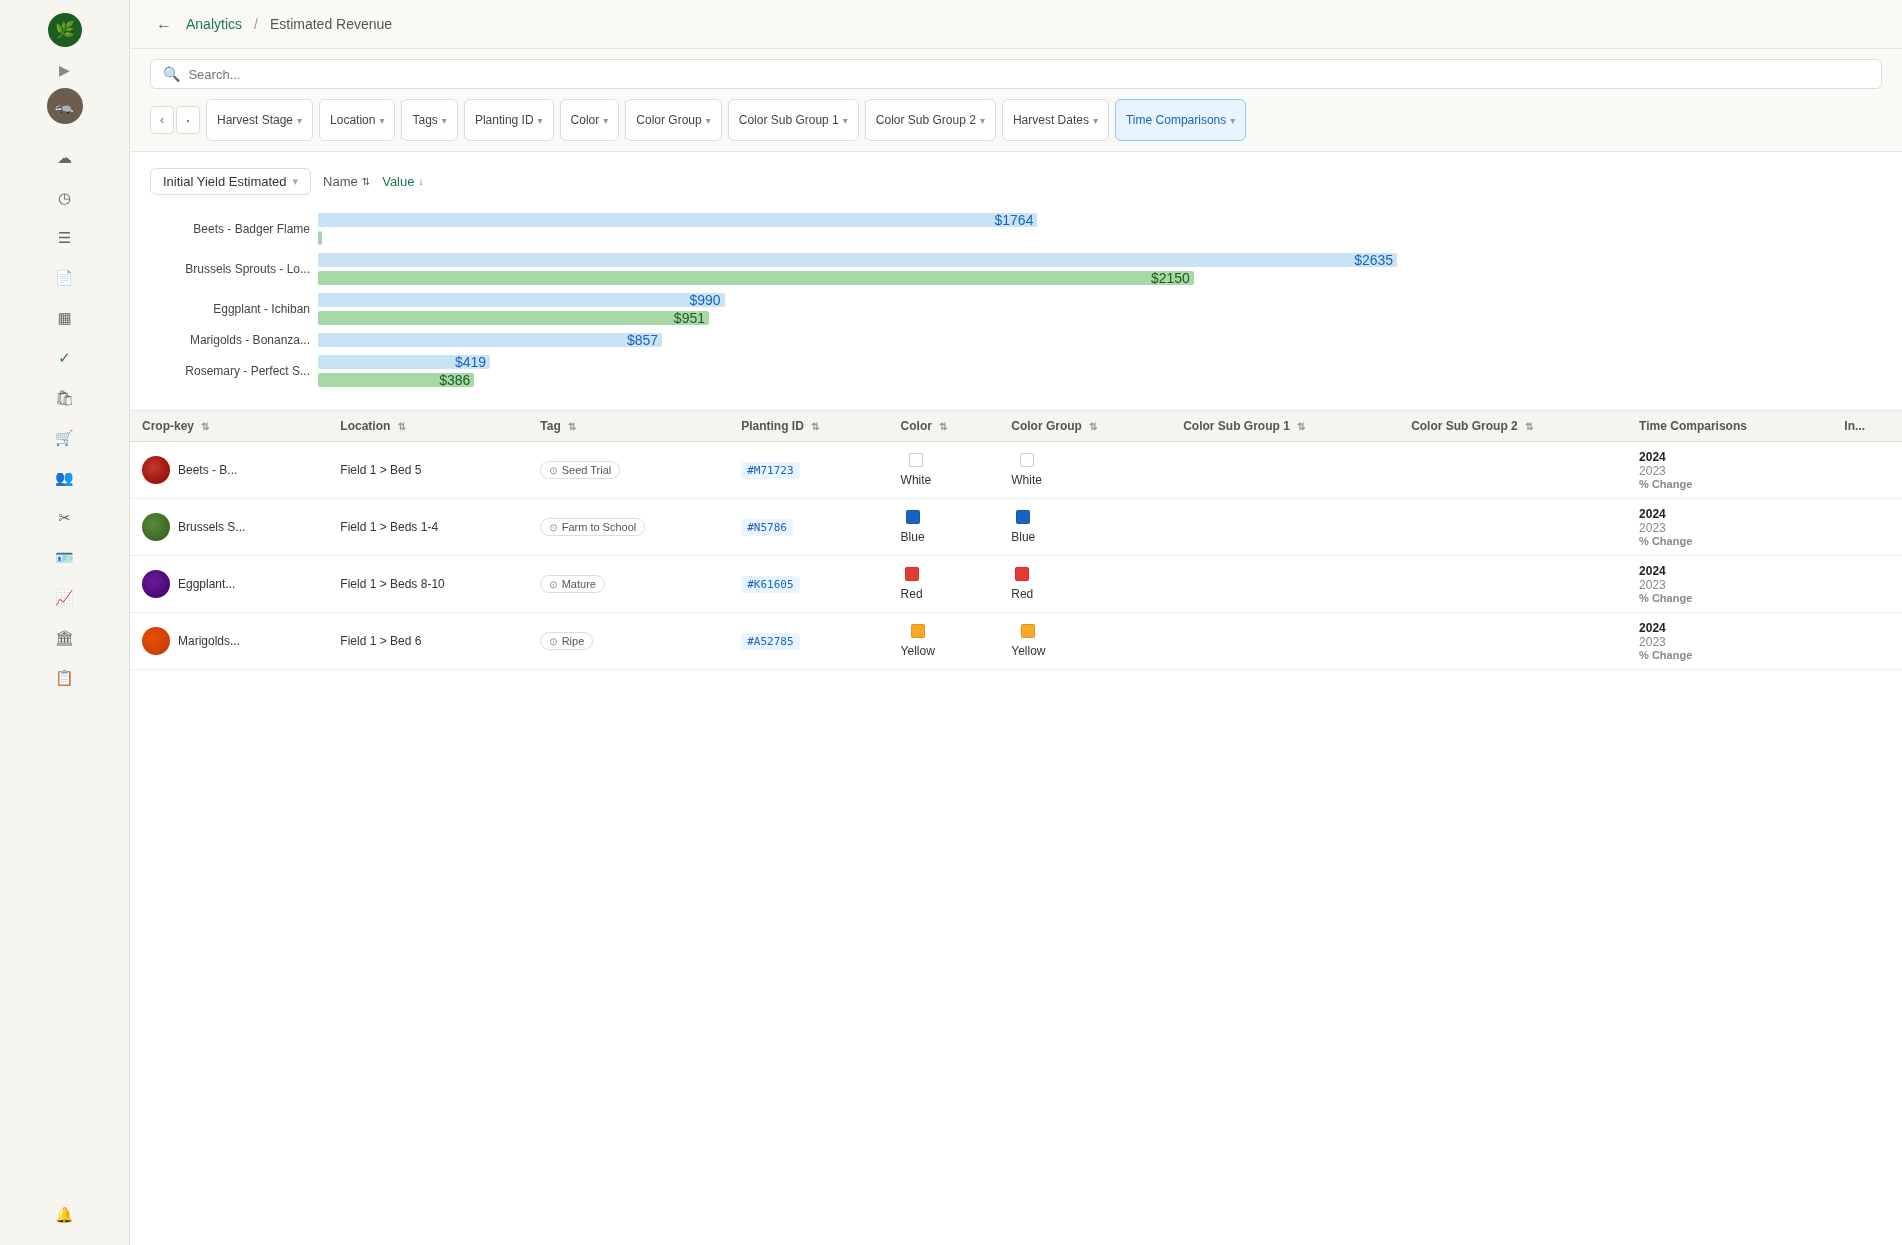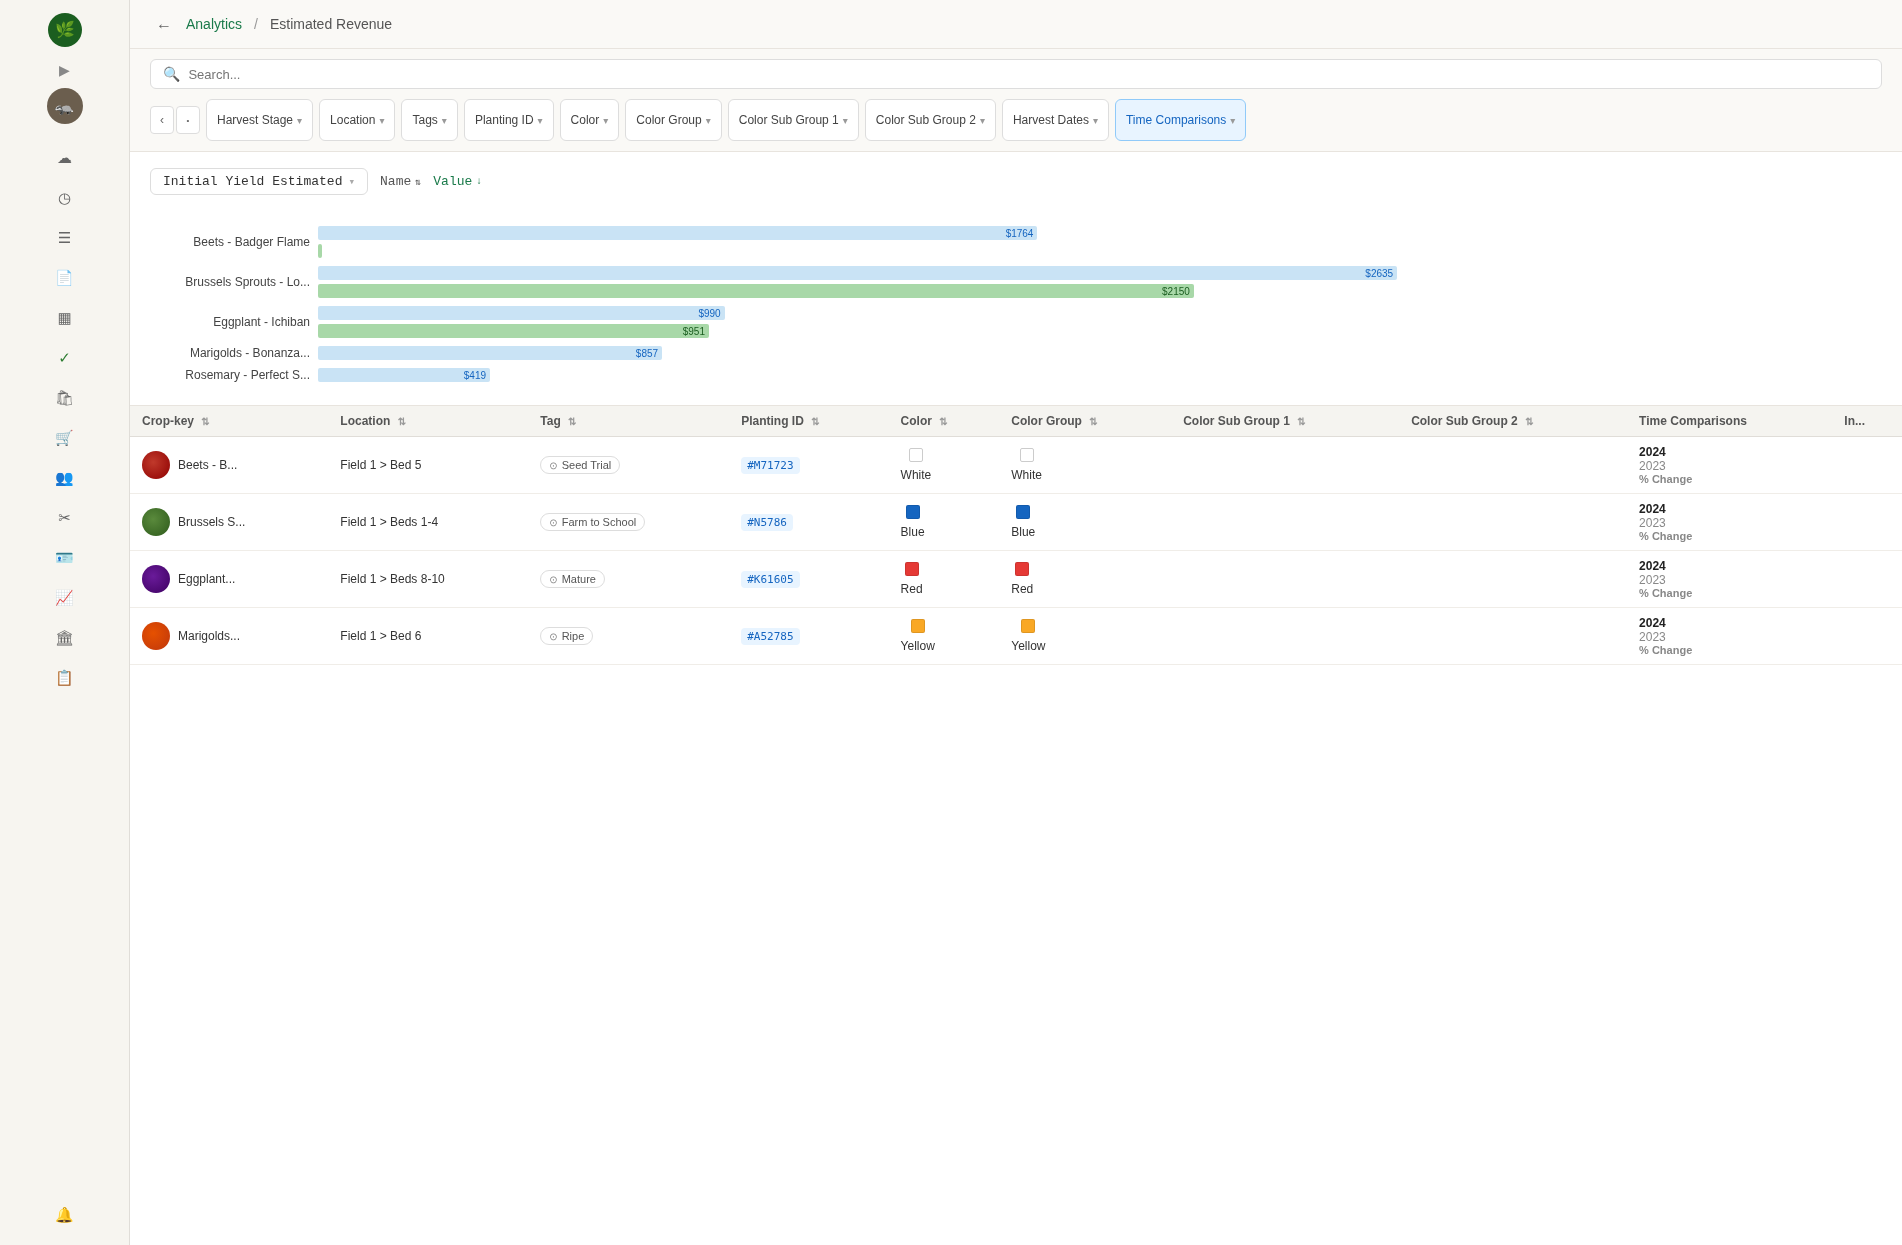--- a/index.html
+++ b/index.html
@@ -175,22 +175,21 @@
     .chart-area {
       padding: 16px 20px;
       background: white;
       margin: 0;
       border-bottom: 1px solid #e8e4de;
     }
     .chart-header {
       display: flex;
       align-items: center;
       gap: 12px;
-      margin-bottom: 30px;
-      font-family: Liberation Mono, monospace;
+      margin-bottom: 17px;
     }
     .metric-select {
       display: flex;
       align-items: center;
       gap: 6px;
       padding: 5px 12px;
       border: 1px solid #ddd;
       border-radius: 6px;
       background: white;
       cursor: pointer;
@@ -234,21 +233,21 @@
       gap: 4px;
       height: 16px;
     }
     .bar {
       height: 14px;
       border-radius: 2px;
       display: flex;
       align-items: center;
       justify-content: flex-end;
       padding-right: 4px;
-      font-size: 10px;
+      font-size: 14px;
       font-weight: 500;
       white-space: nowrap;
       min-width: 30px;
     }
     .bar-blue {
       background: #c9e3f5;
       color: #1565c0;
     }
     .bar-green {
       background: #a8d8a8;
@@ -513,20 +512,23 @@
           </div>
         </div>
       </div>
 
       <div class="bar-row">
         <div class="bar-label">Rosemary - Perfect S...</div>
         <div class="bar-group">
           <div class="bar-wrap">
             <div class="bar bar-blue" style="width:11%;">$419</div>
           </div>
+          <div class="bar-wrap">
+            <div class="bar bar-green" style="width:10%;">$386</div>
+          </div>
         </div>
       </div>
     </div>
   </div>
 
   <div class="table-area">
     <table>
       <thead>
         <tr>
           <th>Crop-key <span class="sort-icon">⇅</span></th>

